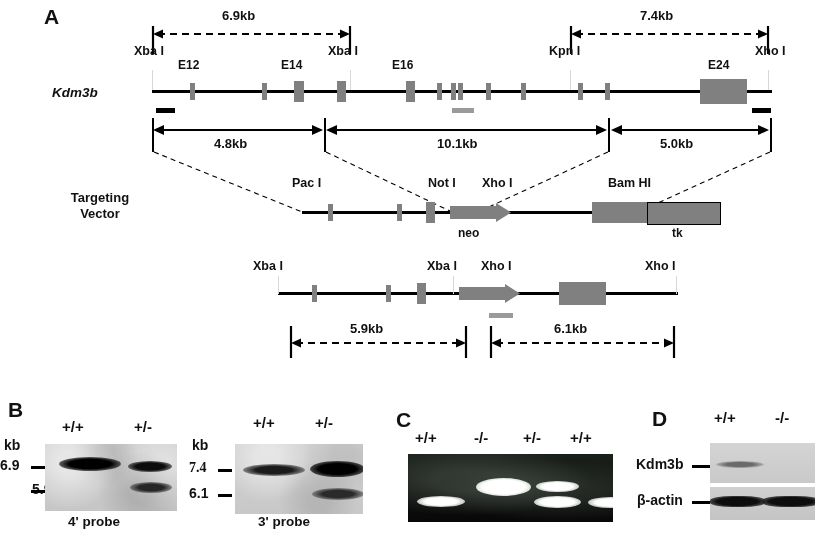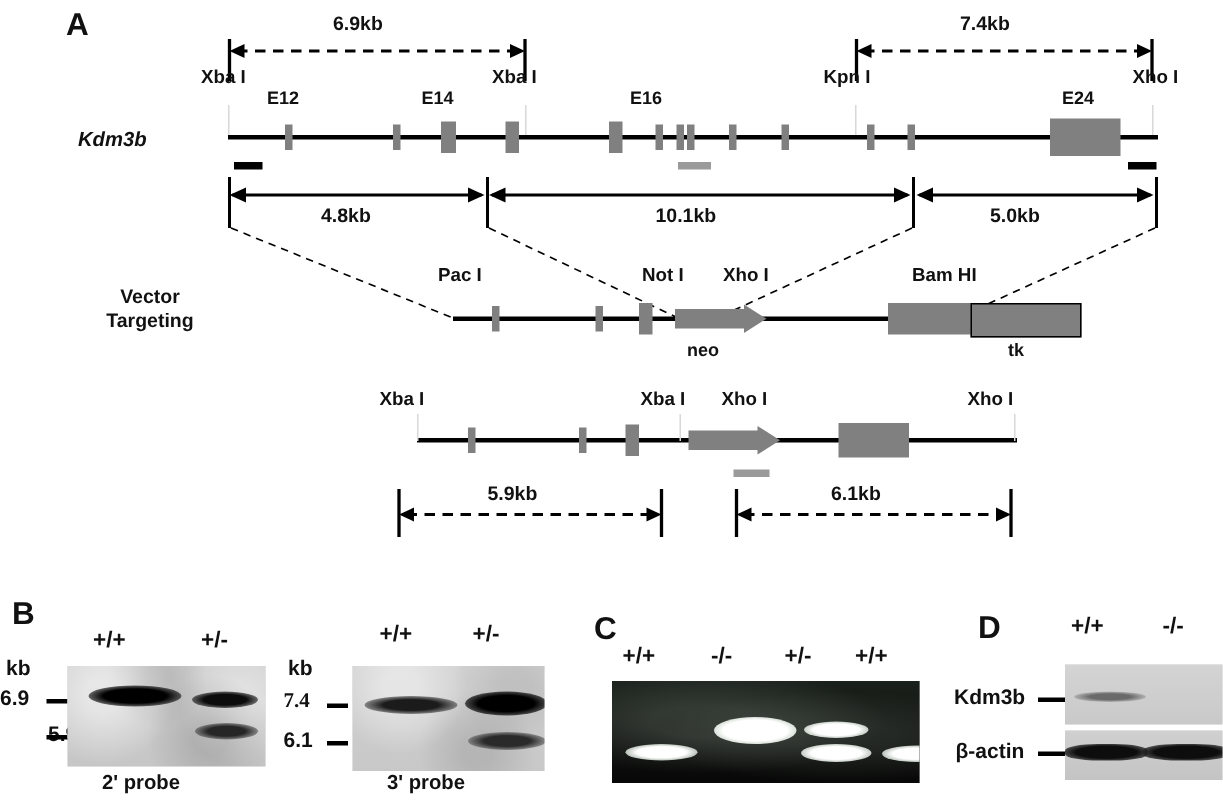--- a/index.html
+++ b/index.html
@@ -53,21 +53,21 @@
   </svg>
 </div>
 
 <div class="abs lbl" style="left:134px;top:44px;">Xba I</div>
 <div class="abs lbl" style="left:328px;top:44px;">Xba I</div>
 <div class="abs lbl" style="left:549px;top:44px;">Kpn I</div>
 <div class="abs lbl" style="left:755px;top:44px;">Xho I</div>
 
 <div class="abs lbl-sm" style="left:178px;top:58px;">E12</div>
 <div class="abs lbl-sm" style="left:281px;top:58px;">E14</div>
-<div class="abs lbl-sm" style="left:392px;top:58px;margin-left:28px;">E16</div>
+<div class="abs lbl-sm" style="left:392px;top:58px;">E16</div>
 <div class="abs lbl-sm" style="left:708px;top:58px;">E24</div>
 
 <div class="abs gene-name" style="left:52px;top:85px;">Kdm3b</div>
 
 <div class="abs" style="left:152px;top:70px;width:1px;height:22px;background:#d8d8d8;"></div>
 <div class="abs" style="left:350px;top:70px;width:1px;height:22px;background:#d8d8d8;"></div>
 <div class="abs" style="left:570px;top:70px;width:1px;height:22px;background:#d8d8d8;"></div>
 <div class="abs" style="left:768px;top:70px;width:1px;height:22px;background:#d8d8d8;"></div>
 
 <div class="abs" style="left:152px;top:80px;width:620px;height:24px;">
@@ -121,22 +121,22 @@
   <line x1="608" y1="152" x2="478" y2="212" stroke="#000" stroke-width="1.1" stroke-dasharray="5,4"></line>
   <line x1="770" y1="152" x2="638" y2="212" stroke="#000" stroke-width="1.1" stroke-dasharray="5,4"></line>
 </svg>
 
 <div class="abs lbl" style="left:292px;top:176px;">Pac I</div>
 <div class="abs lbl" style="left:428px;top:176px;">Not I</div>
 <div class="abs lbl" style="left:482px;top:176px;">Xho I</div>
 <div class="abs lbl" style="left:608px;top:176px;">Bam HI</div>
 
 <div class="abs row-label" style="left:40px;top:190px;width:120px;">
+  <div>Targeting</div>
   <div>Vector</div>
-  <div>Targeting</div>
 </div>
 
 <div class="abs" style="left:302px;top:200px;width:420px;height:30px;">
   <div class="abs backbone" style="left:0;top:11px;width:338px;"></div>
   <div class="abs exon" style="left:26px;top:4px;height:17px;"></div>
   <div class="abs exon" style="left:95px;top:4px;height:17px;"></div>
   <div class="abs exonbox" style="left:124px;top:2px;width:9px;height:21px;"></div>
 
   <svg class="abs" style="left:148px;top:3px;" width="62" height="20">
     <polygon points="0,3 46,3 46,0 61,9.5 46,19 46,16 0,16" fill="#808080"></polygon>
@@ -165,21 +165,21 @@
   </svg>
   <div class="abs exonbox" style="left:281px;top:1px;width:47px;height:23px;"></div>
 </div>
 
 <div class="abs" style="left:278px;top:276px;width:1px;height:18px;background:#d8d8d8;"></div>
 <div class="abs" style="left:453px;top:276px;width:1px;height:18px;background:#d8d8d8;"></div>
 <div class="abs" style="left:676px;top:276px;width:1px;height:18px;background:#d8d8d8;"></div>
 
 <div class="abs probe-gray" style="left:489px;top:313px;width:24px;"></div>
 
-<div class="abs" style="left:265px;top:322px;width:178px;height:30px;">
+<div class="abs" style="left:290px;top:322px;width:178px;height:30px;">
   <div class="abs dimlabel" style="left:60px;top:-1px;">5.9kb</div>
   <svg class="abs" style="left:0;top:14px;" width="178" height="18">
     <line x1="1" y1="-10" x2="1" y2="22" stroke="#000" stroke-width="2.2"></line>
     <line x1="176" y1="-10" x2="176" y2="22" stroke="#000" stroke-width="2.2"></line>
     <line x1="6" y1="7" x2="171" y2="7" stroke="#000" stroke-width="2" stroke-dasharray="7,5"></line>
     <polygon points="1,7 11,2.4 11,11.6" fill="#000"></polygon>
     <polygon points="176,7 166,2.4 166,11.6" fill="#000"></polygon>
   </svg>
 </div>
 <div class="abs" style="left:490px;top:322px;width:186px;height:30px;">
@@ -215,21 +215,21 @@
 
   <div class="abs" style="left:14px;top:13px;width:62px;height:14px;border-radius:50%;
       background:radial-gradient(ellipse at center, #000 0 48%, rgba(20,20,20,.72) 66%, rgba(90,90,90,0) 100%);"></div>
 
   <div class="abs" style="left:83px;top:17px;width:44px;height:11px;border-radius:50%;
       background:radial-gradient(ellipse at center, #0c0c0c 0 46%, rgba(35,35,35,.68) 68%, rgba(90,90,90,0) 100%);"></div>
 
   <div class="abs" style="left:85px;top:38px;width:42px;height:11px;border-radius:50%;
       background:radial-gradient(ellipse at center, #262626 0 42%, rgba(70,70,70,.6) 68%, rgba(120,120,120,0) 100%);"></div>
 </div>
-<div class="abs capt" style="left:68px;top:514px;">2' probe</div>
+<div class="abs capt" style="left:68px;top:514px;">4' probe</div>
 
 <div class="abs mw" style="left:192px;top:437px;">kb</div>
 <div class="abs mw" style="left:189px;top:460px;font-family:Liberation Serif, serif;">7.4</div>
 <div class="abs kb-tick" style="left:218px;top:469px;width:14px;"></div>
 <div class="abs mw" style="left:189px;top:485px;">6.1</div>
 <div class="abs kb-tick" style="left:218px;top:494px;width:14px;"></div>
 
 <div class="abs genotype" style="left:253px;top:414px;">+/+</div>
 <div class="abs genotype" style="left:315px;top:414px;">+/-</div>
 

